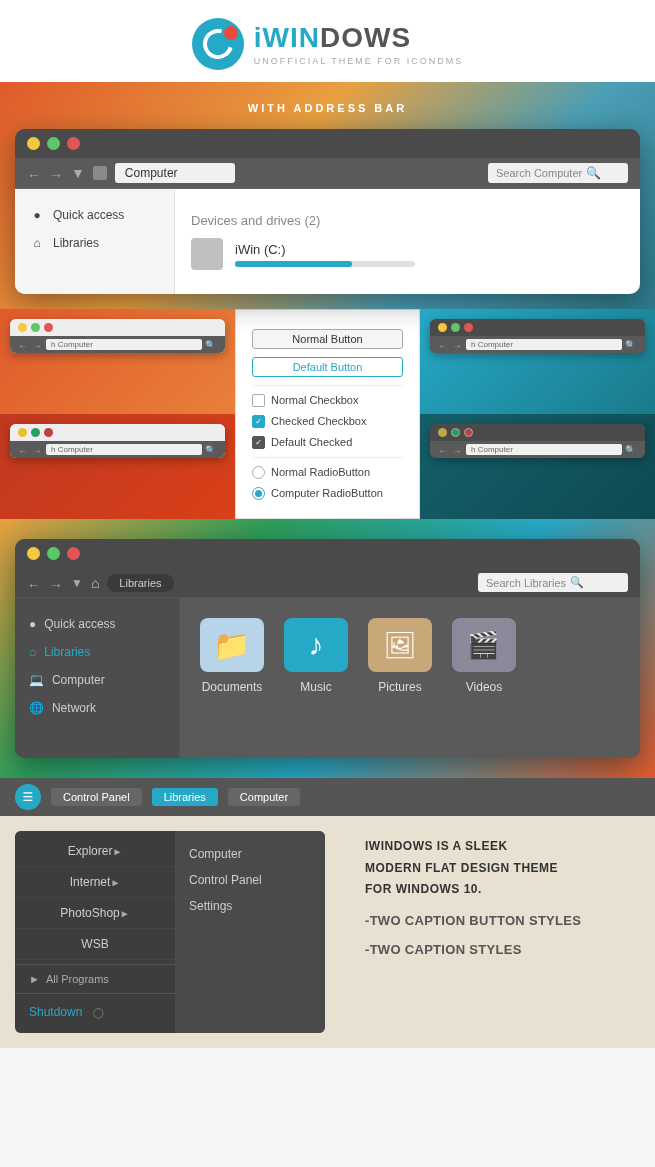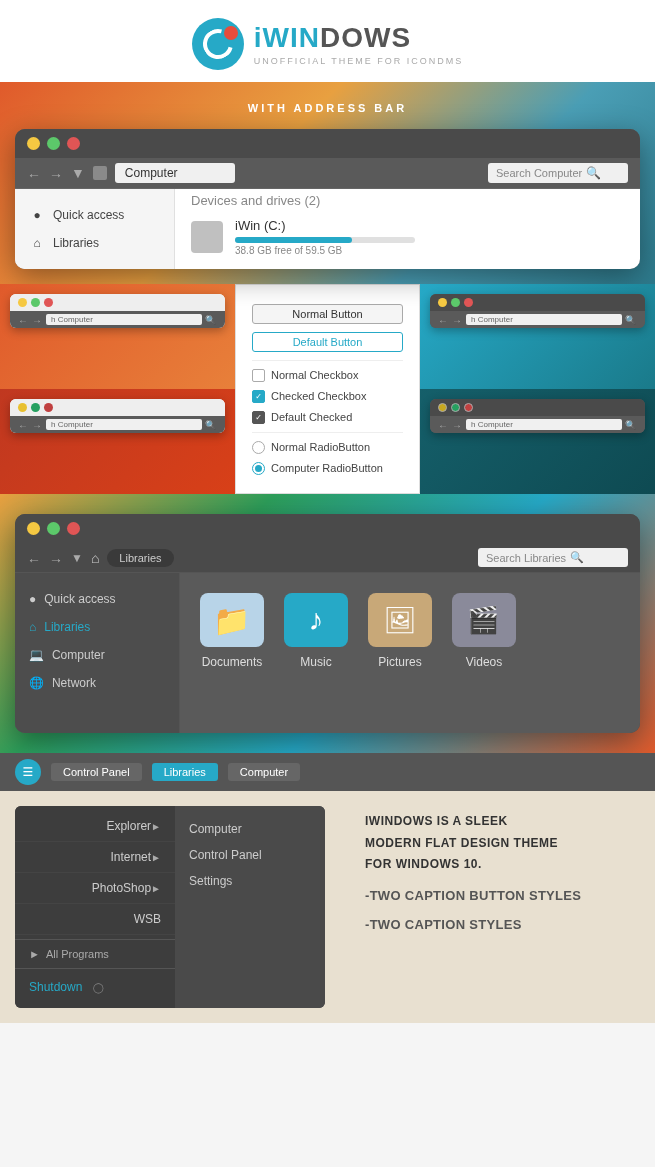--- a/index.html
+++ b/index.html
@@ -30,21 +30,21 @@
     .nav-btn { color: #aaa; font-size: 14px; cursor: pointer; background: none; border: none; }
     .nav-btn:disabled { color: #666; }
     .address-bar { background: #f0f0f0; border-radius: 3px; padding: 3px 10px; font-size: 12px; color: #333; flex: 0 0 120px; display: flex; align-items: center; gap: 6px; }
     .address-icon { width: 14px; height: 14px; background: #8a8a8a; border-radius: 2px; }
     .search-bar { margin-left: auto; background: #f0f0f0; border-radius: 3px; padding: 3px 8px; font-size: 11px; color: #888; display: flex; align-items: center; gap: 4px; flex: 0 0 140px; }
     .search-icon-char { color: #888; font-size: 12px; }
     .window-content { display: flex; background: white; min-height: 80px; }
     .sidebar-panel { background: #f5f5f5; width: 160px; padding: 12px 0; border-right: 1px solid #e0e0e0; }
     .sidebar-item { display: flex; align-items: center; gap: 8px; padding: 6px 14px; font-size: 12px; color: #444; cursor: pointer; }
     .sidebar-icon { width: 16px; height: 16px; display: flex; align-items: center; justify-content: center; }
-    .main-panel { flex: 1; padding: 4px 16px; }
+    .main-panel { flex: 1; padding: 24px 16px; }
     .devices-header { font-size: 13px; color: #888; margin-bottom: 10px; }
     .drive-item { display: flex; align-items: center; gap: 12px; }
     .drive-icon { width: 32px; height: 32px; background: #c0c0c0; border-radius: 4px; }
     .drive-info { flex: 1; }
     .drive-name { font-size: 13px; color: #333; }
     .drive-bar-bg { background: #e0e0e0; height: 6px; border-radius: 3px; margin-top: 4px; width: 180px; }
     .drive-bar-fill { background: #26a9c7; height: 100%; border-radius: 3px; width: 65%; }
     .drive-size { font-size: 10px; color: #888; margin-top: 2px; }
     .mini-window { background: white; border-radius: 8px; overflow: hidden; box-shadow: 0 4px 15px rgba(0,0,0,0.3); margin: 12px; }
     .mini-tl { width: 10px; height: 10px; border-radius: 50%; }
@@ -79,21 +79,21 @@
     .dark-address-pill { background: #3a3a3a; border-radius: 12px; padding: 3px 12px; font-size: 11px; color: #ccc; }
 
     
     .section-bottom { background: #f0f0f0; padding: 0; }
     .taskbar { background: #555; display: flex; align-items: center; padding: 6px 15px; gap: 10px; }
     .taskbar-btn { background: #666; border-radius: 3px; padding: 3px 12px; font-size: 11px; color: white; cursor: pointer; }
     .taskbar-btn.active { background: #26a9c7; color: white; }
     .taskbar-start { width: 26px; height: 26px; background: #26a9c7; border-radius: 50%; display: flex; align-items: center; justify-content: center; color: white; font-size: 12px; }
     .bottom-content { display: flex; gap: 0; background: #e8e0d0; }
     .start-menu { background: #4a4a4a; border-radius: 6px; margin: 15px; width: 310px; overflow: hidden; }
-    .start-row { display: flex; align-items: center; justify-content: flex-end; padding: 8px 14px; font-size: 12px; color: #ccc; cursor: pointer; border-bottom: 1px solid #444; }
+    .start-row { display: flex; align-items: center; justify-content: center; padding: 8px 14px; font-size: 12px; color: #ccc; cursor: pointer; border-bottom: 1px solid #444; }
     .start-row .arrow { font-size: 10px; color: #aaa; }
     .start-menu-inner { display: flex; }
     .start-left { background: #3d3d3d; flex: 0 0 160px; padding: 5px 0; }
     .start-right { background: #4a4a4a; flex: 1; padding: 10px 14px; }
     .start-right-item { font-size: 12px; color: #ccc; padding: 6px 0; cursor: pointer; }
     .all-programs { display: flex; align-items: center; gap: 6px; padding: 8px 14px; font-size: 11px; color: #aaa; cursor: pointer; }
     .shutdown-btn { font-size: 12px; color: #26a9c7; cursor: pointer; }
     .info-panel { flex: 1; padding: 20px 25px; }
     .info-text { font-size: 12px; font-weight: 700; color: #333; line-height: 1.8; text-transform: uppercase; letter-spacing: 0.5px; }
     .info-caption { font-size: 13px; font-weight: 700; color: #555; margin-top: 8px; line-height: 1.6; letter-spacing: 0.3px; }
@@ -151,21 +151,20 @@
       </div>
       <div class="main-panel">
         <div class="devices-header">Devices and drives (2)</div>
         <div class="drive-item">
           <div class="drive-icon"></div>
           <div class="drive-info">
             <div class="drive-name">iWin (C:)</div>
             <div class="drive-bar-bg">
               <div class="drive-bar-fill"></div>
             </div>
-            <div class="drive-size">38.8 GB free of 59.5 GB</div>
           </div>
         </div>
       </div>
     </div>
   </div>
 </div>
 
 <div style="display:flex; height:210px;">
 
   <div style="flex:1; display:flex; flex-direction:column;">

